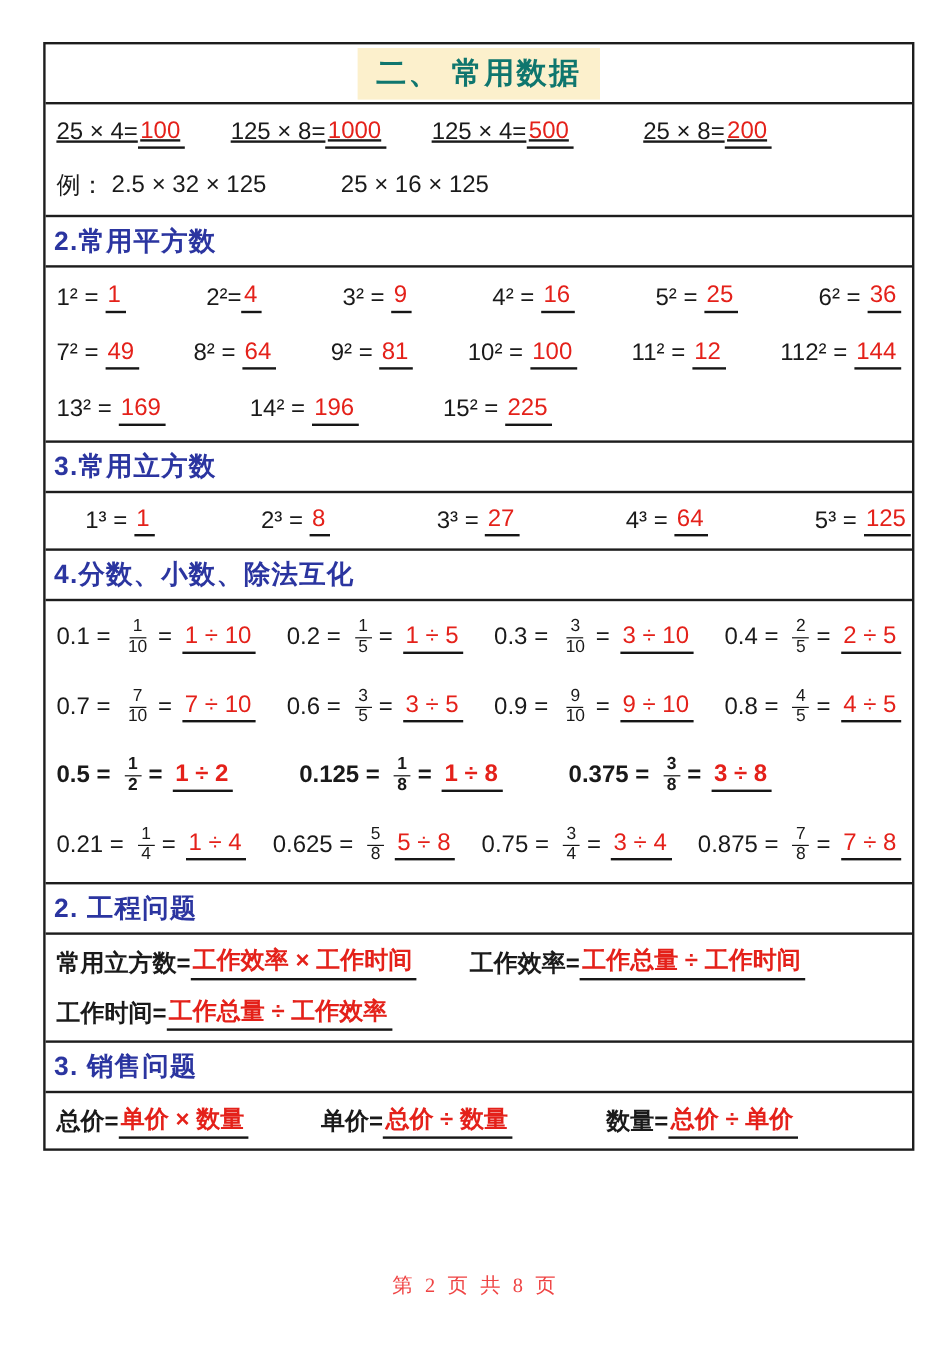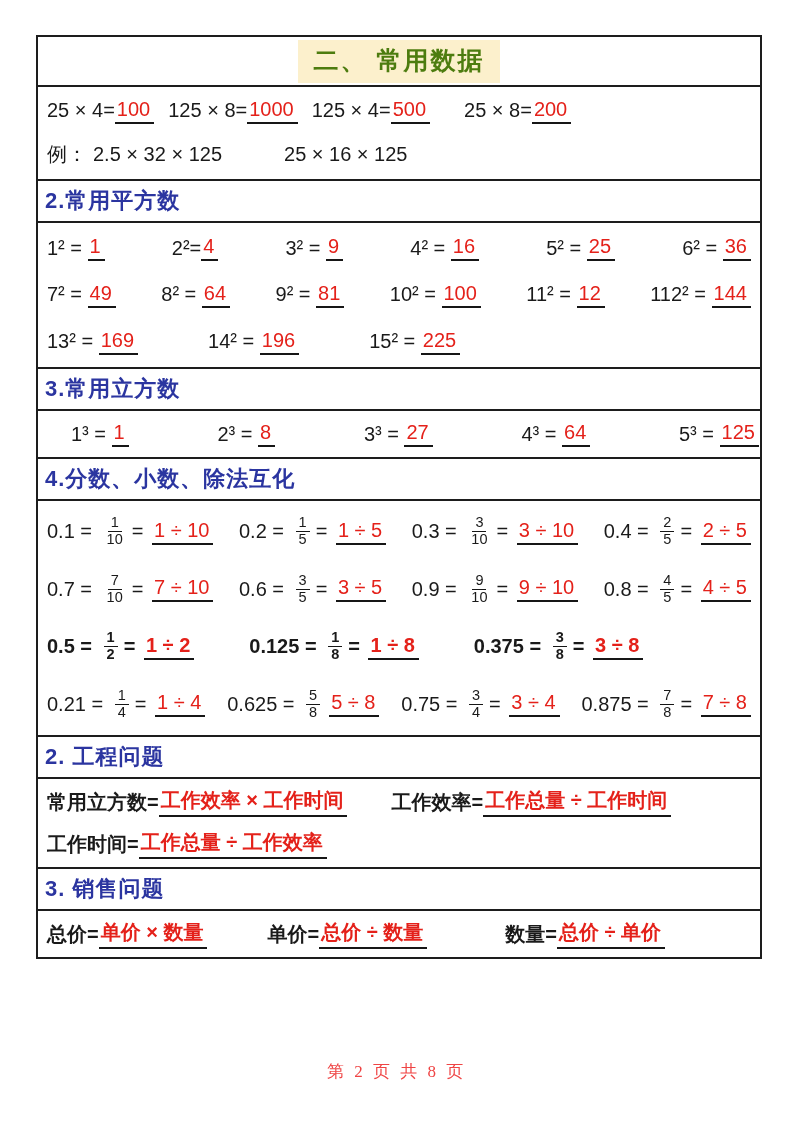--- a/index.html
+++ b/index.html
@@ -9,29 +9,29 @@
     overflow:hidden;
   }
   .doc-table{
     position:absolute;left:36px;top:35px;width:726px;
     border:2px solid #1d1d1d;box-sizing:border-box;background:#fff;
   }
   .row{border-bottom:2px solid #1d1d1d;box-sizing:border-box;}
   .row:last-child{border-bottom:none;}
   .r-title{height:50px;display:flex;align-items:center;justify-content:center;}
   .hl{
-    background:#fcf0cc;color:#4d7c0f;font-size:25px;font-weight:bold;
+    background:#fcf0cc;color:#0f766e;font-size:25px;font-weight:bold;
     padding:4px 16px 6px 16px;letter-spacing:2px;
   }
   .r-head{height:42px;display:flex;align-items:center;padding-left:7px;}
   .r-head .ht{font-size:22px;font-weight:bold;color:#2b35a0;letter-spacing:1px;}
   .r-c{display:flex;flex-direction:column;justify-content:space-around;padding:2px 9px;}
   .ln{display:flex;align-items:center;font-size:20px;}
   .sb{justify-content:space-between;}
-  .g26{gap:14px;}
+  .g26{gap:38px;text-decoration:underline;}
   .g70{gap:70px;}
   .g55{gap:55px;font-weight:bold;}
   .g40{gap:44px;}
   .g60{gap:60px;}
   .item{display:flex;align-items:center;}
   .pre,.mid,.lbl{white-space:pre;}
   .rv{
     color:#e4211a;border-bottom:2px solid #161616;
     padding:0 4px 1px 2px;white-space:pre;
   }

